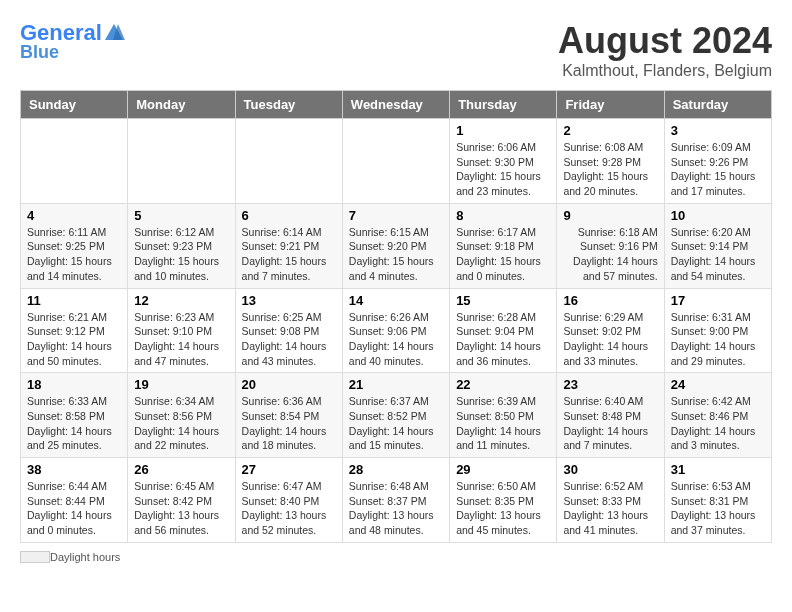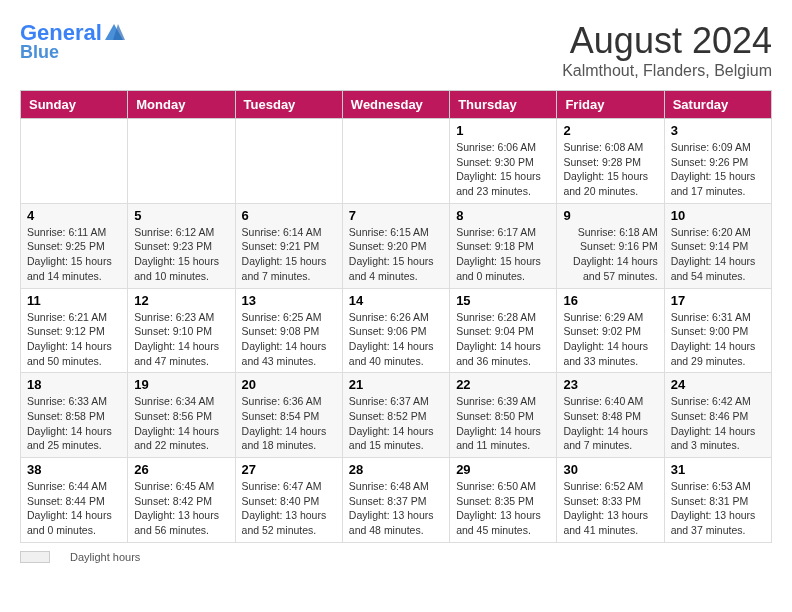--- a/index.html
+++ b/index.html
@@ -23,35 +23,35 @@
     }
     .logo-line {
       display: flex;
       align-items: center;
     }
     .title-area {
       text-align: right;
     }
     .main-title {
       font-size: 36px;
-      font-weight: normal;
+      font-weight: bold;
       color: #333;
       margin-left: 44px;
     }
     .subtitle {
       font-size: 16px;
       color: #555;
     }
     .calendar-table {
       width: 100%;
       border-collapse: collapse;
       font-size: 11px;
     }
     .calendar-table th {
-      background-color: #be185d;
+      background-color: #737373;
       color: #fff;
       text-align: left;
       padding: 6px 8px;
       font-size: 13px;
       border: 1px solid #ccc;
     }
     .calendar-table td {
       border: 1px solid #ddd;
       vertical-align: top;
       padding: 4px 6px;
@@ -74,21 +74,21 @@
     }
     .empty-cell {
       background: #fff !important;
     }
     .footer-note {
       margin-top: 8px;
       font-size: 11px;
       color: #555;
       display: flex;
       align-items: center;
-      gap: 20px;
+      gap: 0;
     }
     .footer-swatch {
       width: 30px;
       height: 12px;
       background: #f0f0f0;
       border: 1px solid #ccc;
       display: inline-block;
     }
   </style>
 </head>

